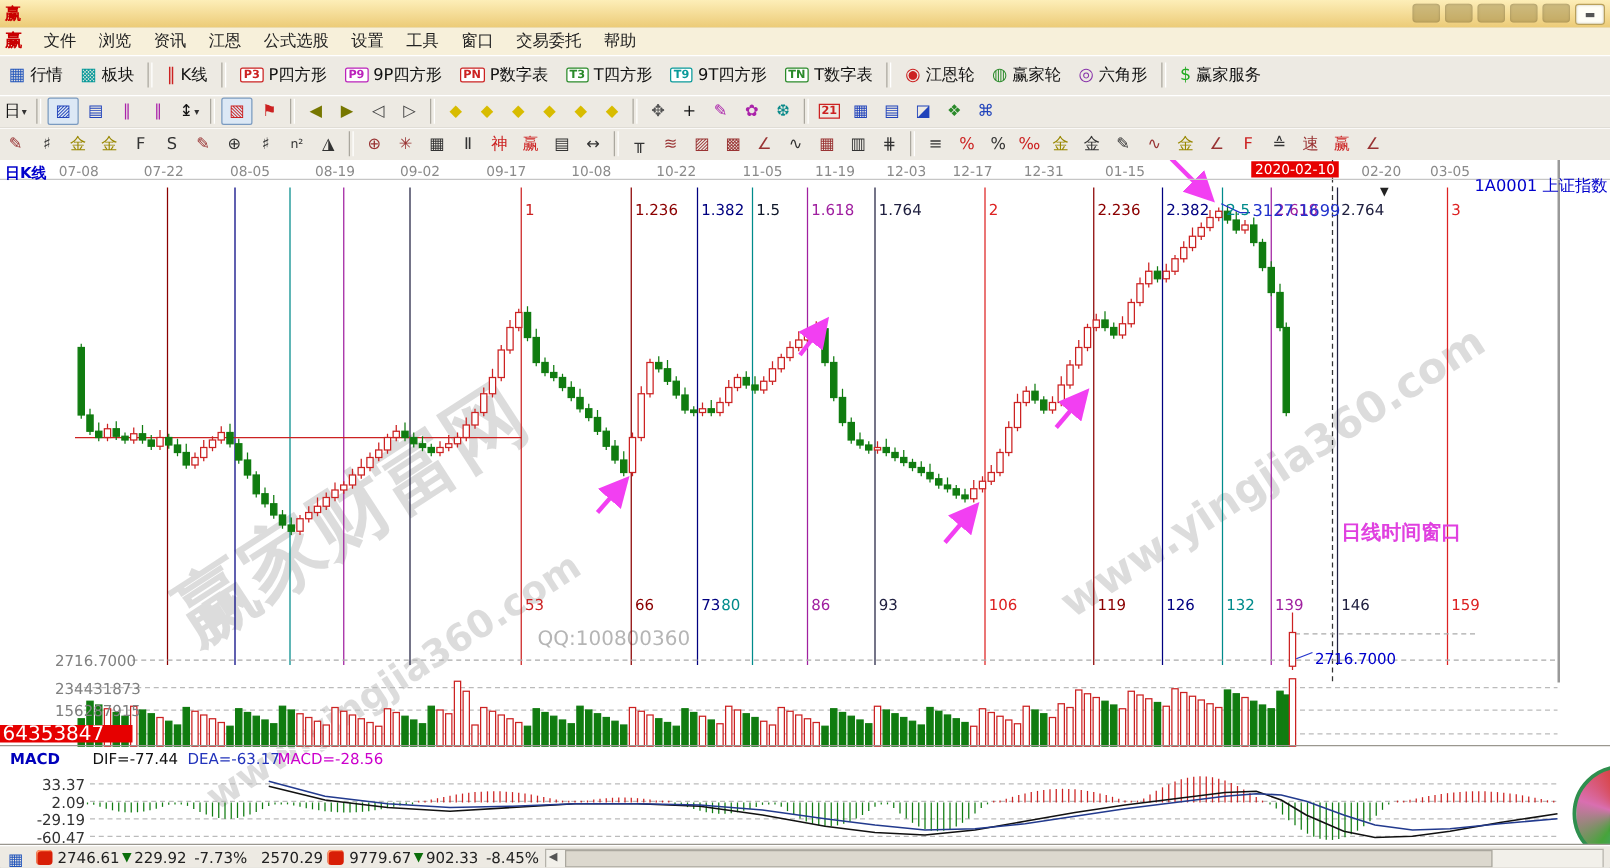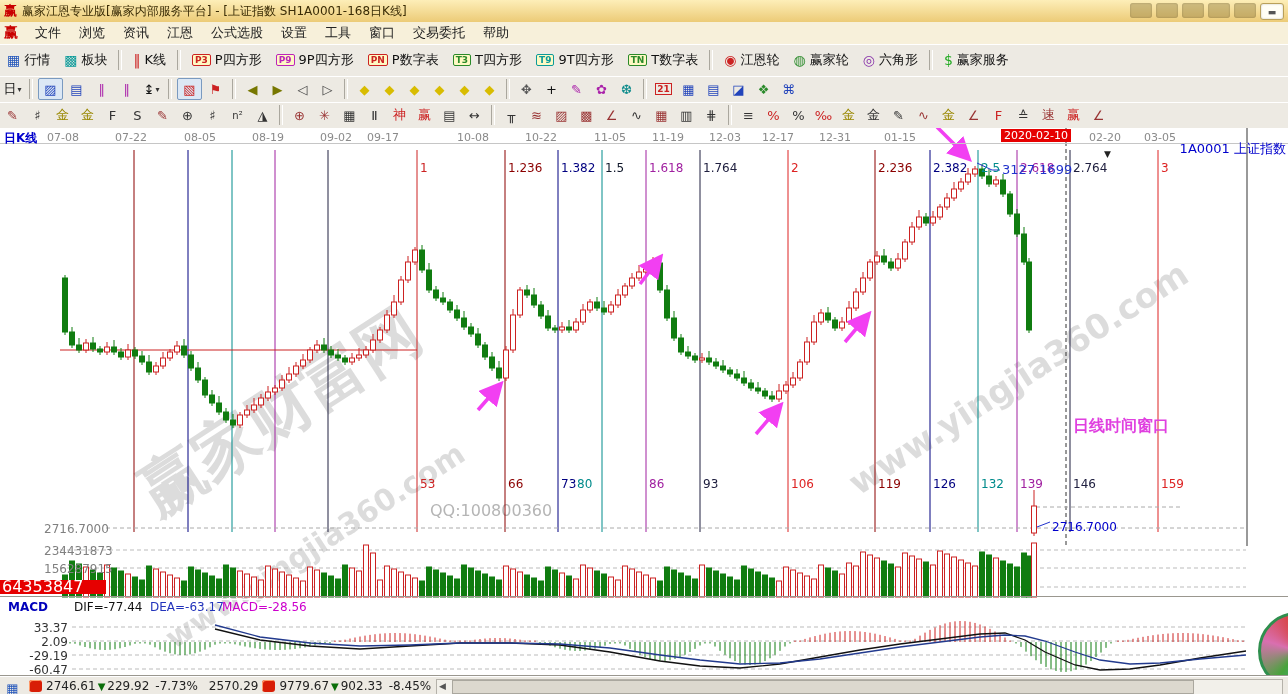--- a/index.html
+++ b/index.html
@@ -14,21 +14,21 @@
   
   #menubar{left:0;top:22px;width:1288px;height:22px;background:#f7f0da;border-bottom:1px solid #d6d2c4;display:flex;align-items:center;font-size:13px;color:#222;}
   #menubar .logo{color:#c90000;font-weight:bold;margin:0 8px 0 4px;font-size:14px;}
   .menu-item{padding:0 9px;height:22px;display:flex;align-items:center;cursor:default;}
   
   .toolbar{left:0;width:1288px;background:#edeae3;border-bottom:1px solid #b9b6ae;box-shadow:inset 0 1px 0 #fff;display:flex;align-items:center;}
   #tb1{top:44px;height:32px;font-size:13px;}
   #tb2{top:76px;height:26px;}
   #tb3{top:102px;height:26px;}
   .tbl{display:inline-flex;align-items:center;gap:4px;padding:0 7px;height:26px;color:#111;cursor:default;}
-  .badge{font-size:9px;font-weight:bold;border:1px solid currentColor;padding:0 2px;border-radius:2px;background:#fef9c3;}
+  .badge{font-size:9px;font-weight:bold;border:1px solid currentColor;padding:0 2px;border-radius:2px;background:#ffffff;}
   .iconb{display:inline-flex;align-items:center;justify-content:center;min-width:23px;height:20px;margin:0 1px;font-size:13px;cursor:default;}
   .iconb.act{border:1px solid #7a9ac0;background:#dce8f5;border-radius:2px;}
   .iconb .dd{font-size:8px;color:#333;margin-left:1px;}
   .iconb .boxg{font-size:9px;font-weight:bold;border:1px solid currentColor;padding:0 1px;}
   .sep{width:2px;height:20px;border-left:1px solid #aaa79e;border-right:1px solid #fff;margin:0 4px;}
   
   #chart{left:0;top:128px;width:1288px;height:548px;background:#fff;}
   #cv{position:absolute;left:0;top:0;}
   .datelbl{position:absolute;top:3px;transform:translateX(-50%);font-size:11px;color:#8a8a8a;white-space:nowrap;}
   .fibtop{position:absolute;top:33px;font-size:12px;white-space:nowrap;}
@@ -43,21 +43,20 @@
   #scroll-thumb{position:absolute;left:15px;top:0;width:740px;height:12px;background:#dcd8ce;border:1px solid #aaa79e;}
   #gann-logo{position:absolute;left:1258px;top:612px;width:72px;height:72px;border-radius:50%;background:conic-gradient(#d83b2f,#e8873a,#3aa6a0,#47a43b,#d96fb0,#d83b2f);border:3px solid #2f8f4e;display:flex;align-items:center;justify-content:center;color:#fff;font-style:italic;font-weight:bold;font-size:26px;text-shadow:1px 1px 2px #333;}
 </style>
 </head>
 <body>
 
 <div id="root">
 
   <div id="titlebar" class="abs">
     <span class="logo">赢</span>
-    <span>赢家江恩专业版[赢家内部服务平台] - [上证指数  SH1A0001-168日K线]</span>
     <div id="win-controls">
       <div class="wbtn"></div>
       <div class="wbtn"></div>
       <div class="wbtn"></div>
       <div class="wbtn"></div>
       <div class="wbtn"></div>
       <div class="wbtn white">▬</div>
     </div>
   </div>
 
@@ -1077,21 +1076,21 @@
       </svg>
 
     <div class="abs" style="left:0;top:0;width:1288px;height:15px;border-bottom:1px solid #c6c6c6;"></div>
     <div class="abs bluelbl" style="left:4px;top:2px;font-size:12px;font-weight:bold;text-align:center;">日K线</div>
     <div id="date-labels">
         <div class="datelbl" style="left: 63px;">07-08</div>
         <div class="datelbl" style="left: 131px;">07-22</div>
         <div class="datelbl" style="left: 200px;">08-05</div>
         <div class="datelbl" style="left: 268px;">08-19</div>
         <div class="datelbl" style="left: 336px;">09-02</div>
-        <div class="datelbl" style="left: 383px;">09-17</div>
+        <div class="datelbl" style="left: 405px;">09-17</div>
         <div class="datelbl" style="left: 473px;">10-08</div>
         <div class="datelbl" style="left: 541px;">10-22</div>
         <div class="datelbl" style="left: 610px;">11-05</div>
         <div class="datelbl" style="left: 668px;">11-19</div>
         <div class="datelbl" style="left: 725px;">12-03</div>
         <div class="datelbl" style="left: 778px;">12-17</div>
         <div class="datelbl" style="left: 835px;">12-31</div>
         <div class="datelbl" style="left: 900px;">01-15</div>
         <div class="datelbl" style="left: 1105px;">02-20</div>
         <div class="datelbl" style="left: 1160px;">03-05</div>

